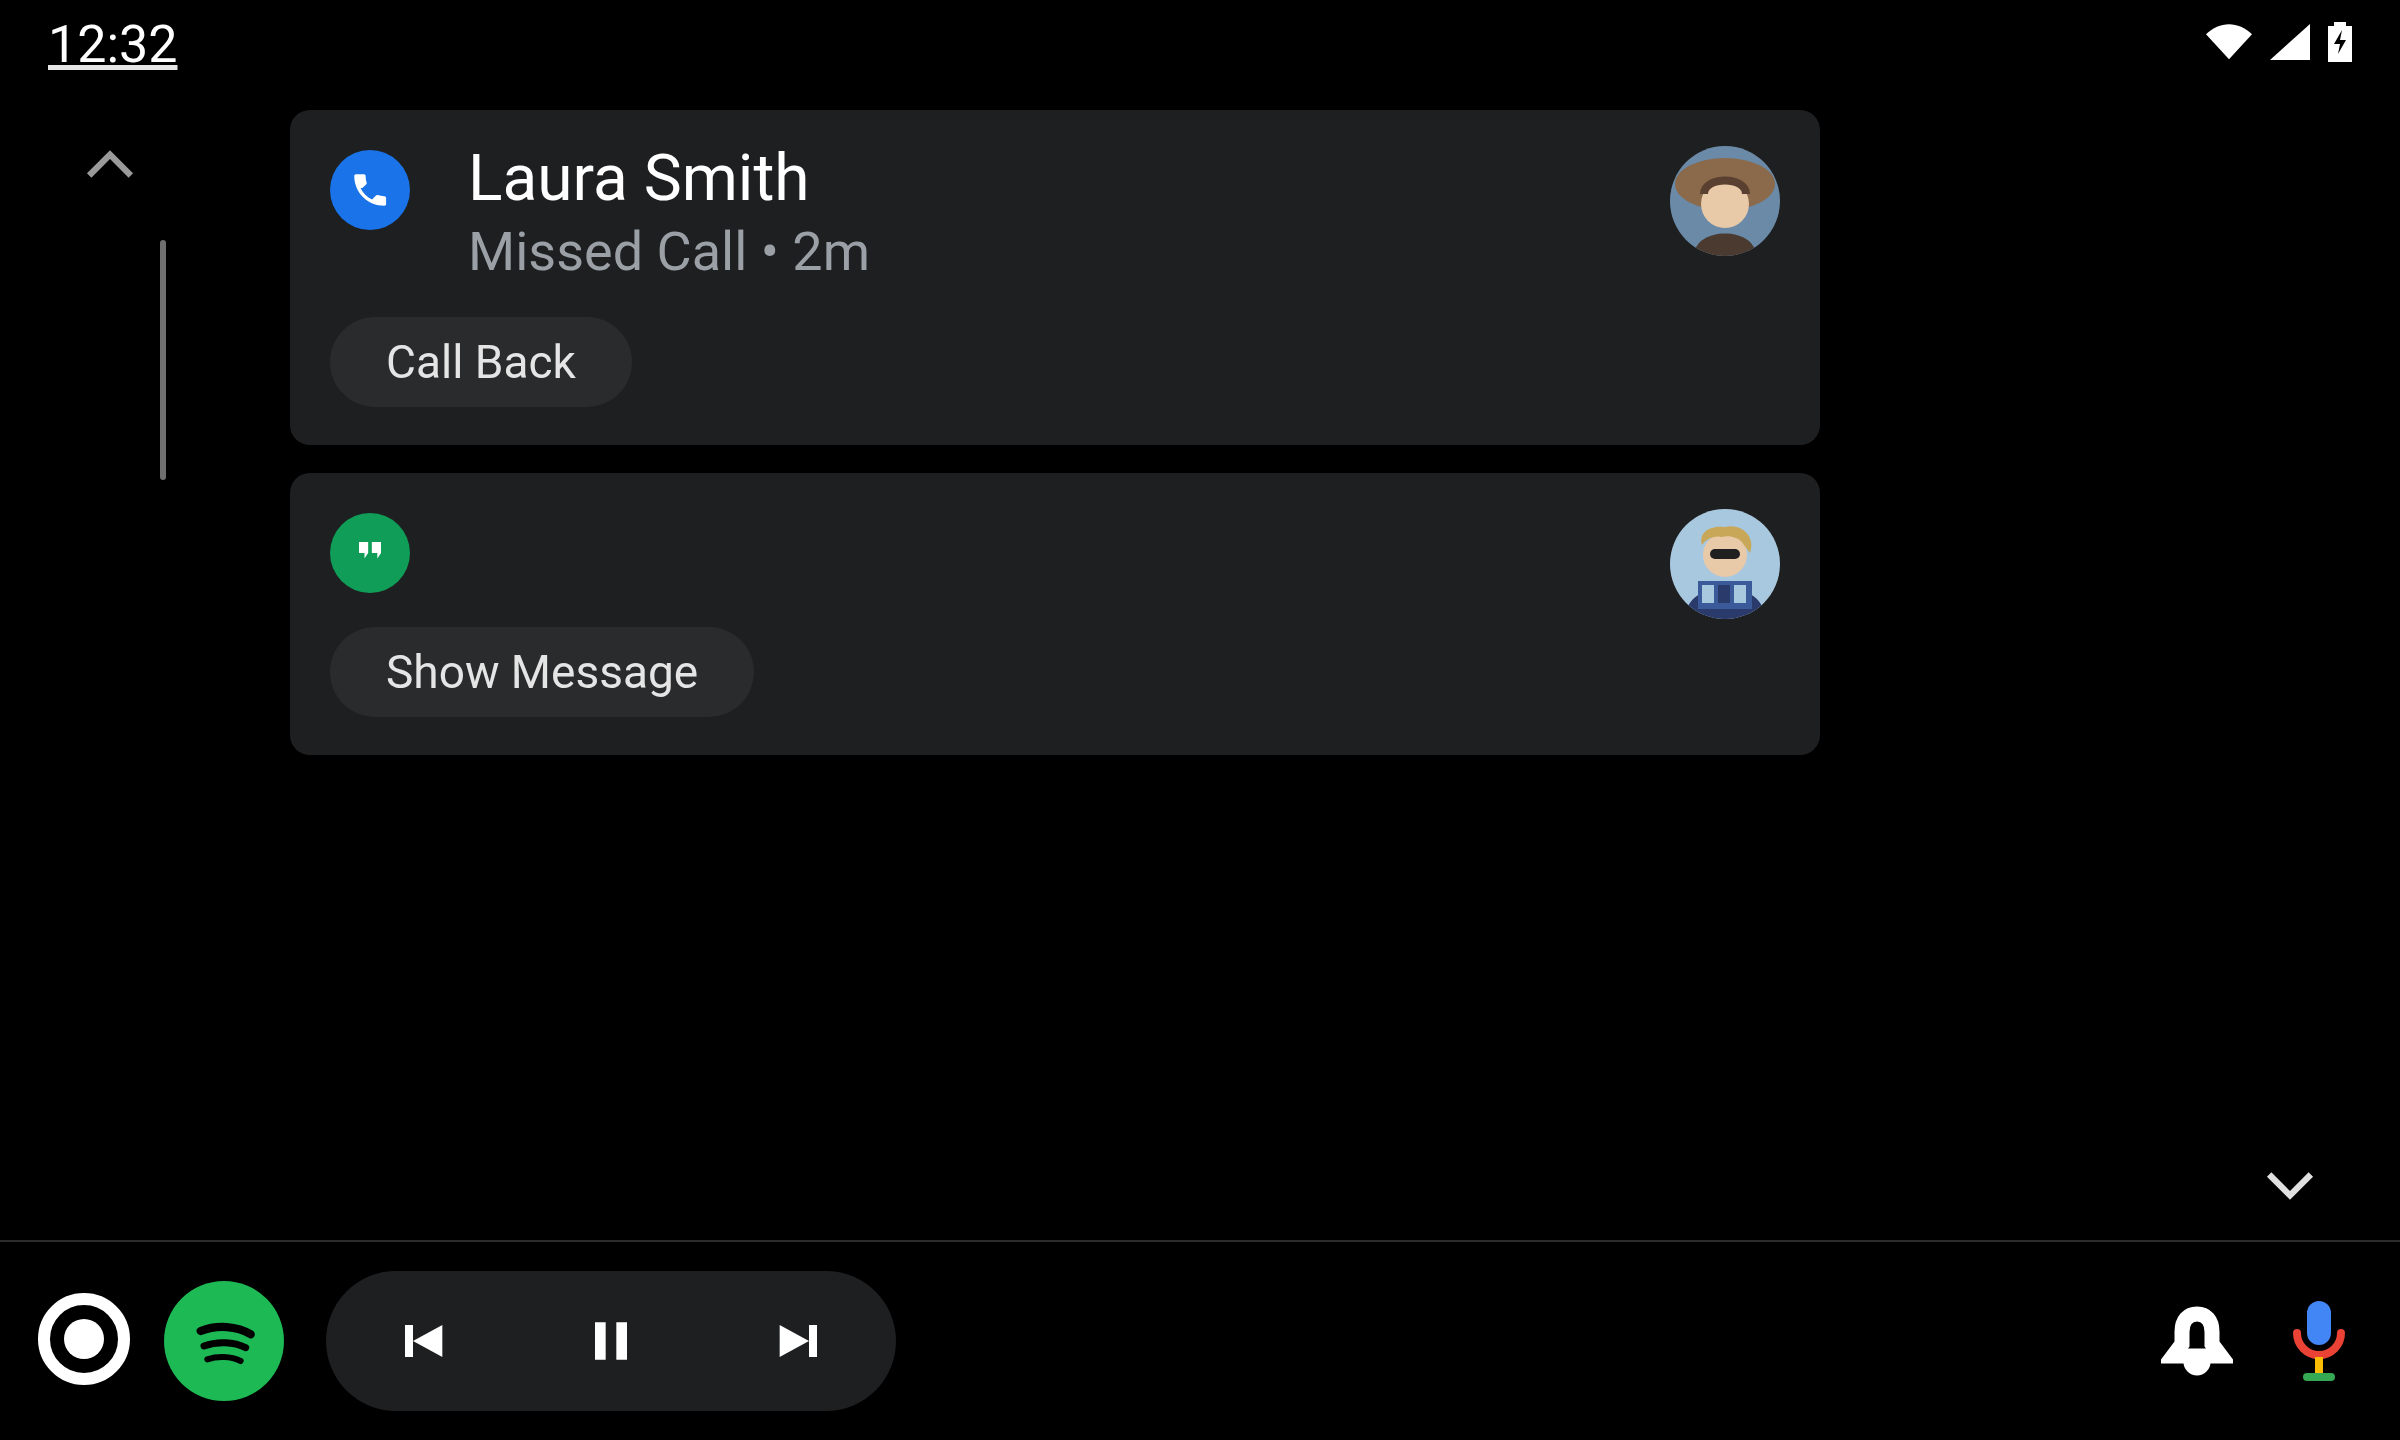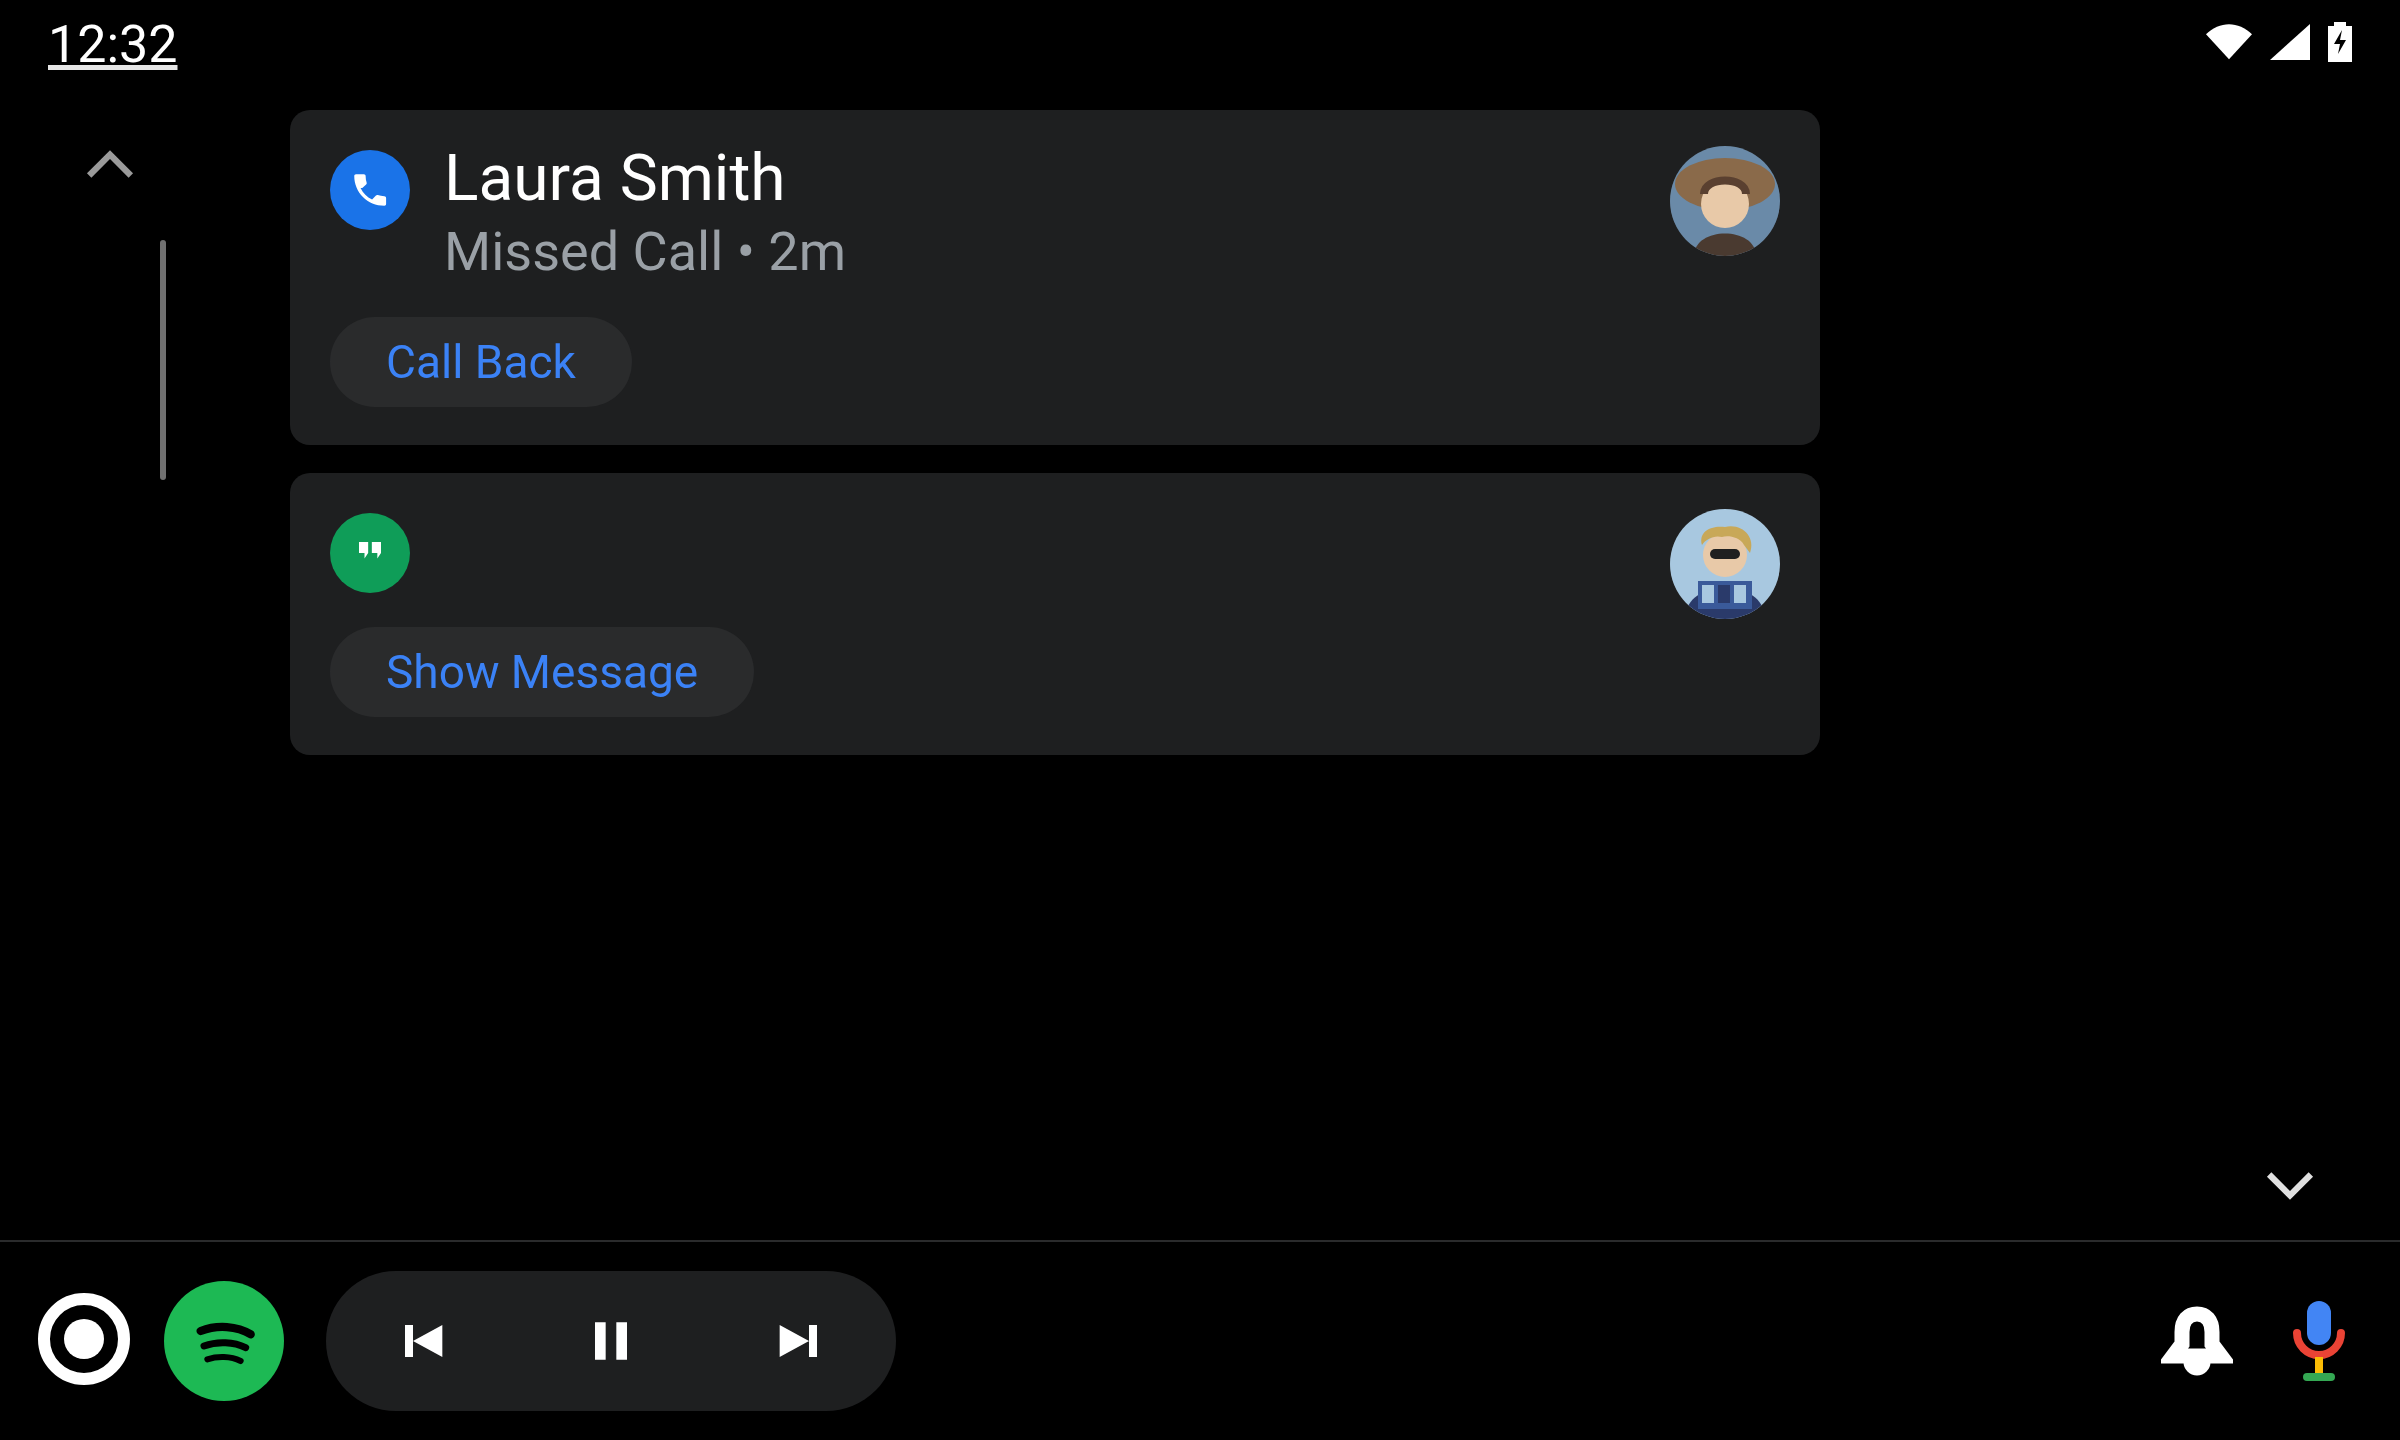--- a/index.html
+++ b/index.html
@@ -92,21 +92,21 @@
     border-radius: 40px;
     flex-shrink: 0;
     display: flex;
     align-items: center;
     justify-content: center;
     margin-top: 6px;
   }
   .app-icon-phone { background: #1a73e8; }
   .app-icon-hangouts { background: #0f9d58; }
   .app-icon svg { fill: #fff; }
-  .card-text { flex: 1; }
+  .card-text { flex: 1; margin-left: 24px; }
   .card-title {
     font-size: 64px;
     font-weight: 400;
     color: #fff;
     line-height: 1.1;
   }
   .card-sub {
     font-size: 54px;
     color: #9aa0a6;
     margin-top: 6px;
@@ -123,21 +123,21 @@
   }
   .avatar svg { width: 100%; height: 100%; display: block; }
 
   .card-actions {
     display: flex;
     gap: 28px;
     margin-top: 34px;
   }
   .pill-btn {
     background: #2a2b2c;
-    color: #3b82f6;
+    color: #e5e5e5;
     font-size: 46px;
     padding: 18px 56px;
     border-radius: 100px;
     display: inline-flex;
     align-items: center;
     justify-content: center;
     white-space: nowrap;
   }
 
   

